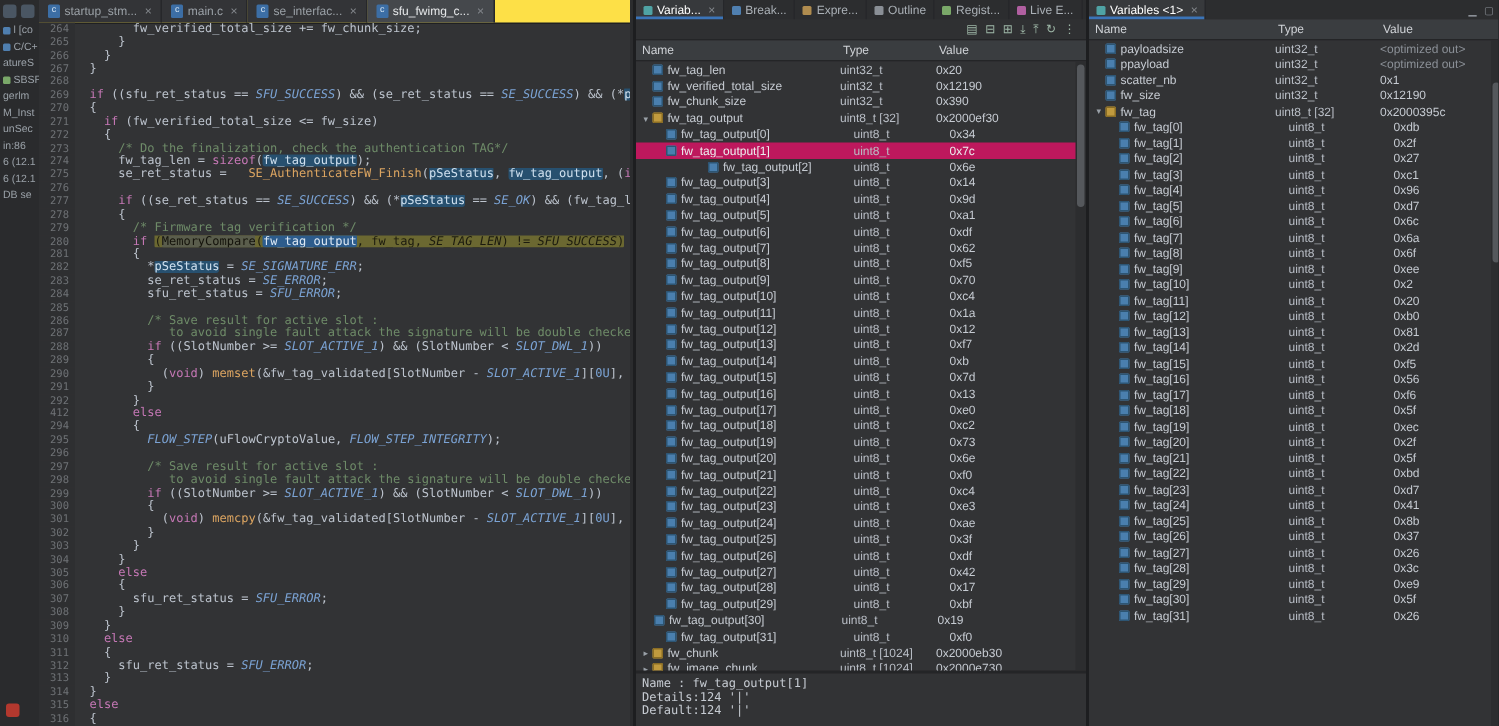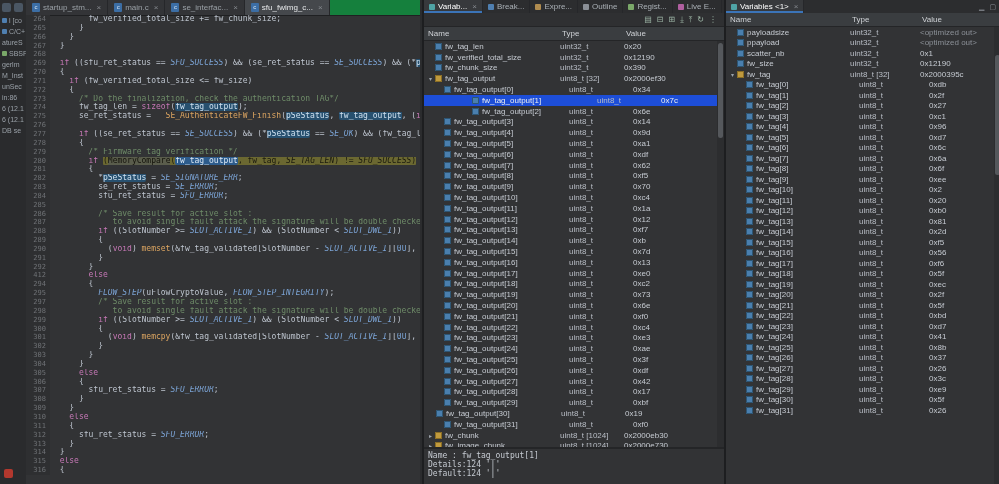--- a/index.html
+++ b/index.html
@@ -12,21 +12,21 @@
   .strip-icons{display:flex;gap:3px;padding:3px 2px;}
   .strip-icon{width:9px;height:9px;background:#4a5663;border-radius:2px;}
   .strip-item{display:flex;align-items:center;height:11px;padding-left:2px;
               font-size:7px;color:#9aa1a8;white-space:nowrap;overflow:hidden;}
   .strip-dot{width:5px;height:5px;border-radius:1px;margin-right:2px;flex:0 0 5px;}
   #strip-error{position:absolute;left:4px;bottom:6px;width:9px;height:9px;
                background:#b3382e;border-radius:2px;}
 
   
   #editor{position:absolute;left:26px;top:0;width:394px;height:484px;background:#323335;}
-  #etabs{height:15px;background:#15803d;display:flex;border-bottom:1px solid #1f2022;}
+  #etabs{height:15px;background:#fde047;display:flex;border-bottom:1px solid #1f2022;}
   .etab{display:flex;align-items:center;gap:3px;padding:0 6px;font-size:8px;color:#9aa0a6;
         background:#333437;border-right:1px solid #26272a;white-space:nowrap;}
   .etab.active{background:#45484c;color:#e6e8ea;}
   .ficon{width:8px;height:9px;background:#3c6ea5;color:#d6e5f3;font-size:6px;line-height:9px;
          text-align:center;border-radius:1px;flex:0 0 8px;}
   .etab .x{color:#808archive58;}
   .etab .x{color:#85898e;font-size:8px;margin-left:2px;}
   #code-lines{position:absolute;top:15px;left:0;right:0;bottom:0;overflow:hidden;}
   .code-line{display:flex;height:8.85px;line-height:8.85px;white-space:pre;
              font-family:"DejaVu Sans Mono",monospace;font-size:8px;}
@@ -57,21 +57,21 @@
              color:#8a8f96;font-size:7px;}
   .vtoolbar{height:13px;display:flex;justify-content:flex-end;align-items:center;gap:5px;
             padding:0 7px;background:#2f3032;border-bottom:1px solid #242527;flex:0 0 13px;}
   .tool-icon{color:#9fb8a8;font-size:8px;line-height:12px;}
   .vhead{height:13px;display:flex;align-items:center;background:#3a3d40;
          border-bottom:1px solid #242527;color:#cfd2d6;font-size:8px;flex:0 0 13px;}
   .vbody{flex:1;overflow:hidden;position:relative;}
   .vrow{display:flex;align-items:center;font-size:8px;color:#c6cbd2;}
   .vp1 .vrow{height:10.8px;}
   .vp2 .vrow{height:10.5px;}
-  .vrow.sel{background:#1d4ed8;color:#eceef0;padding-left:28px;}
+  .vrow.sel{background:#be185d;color:#eceef0;}
   .vname{display:flex;align-items:center;overflow:hidden;white-space:nowrap;}
   .vtype{overflow:hidden;white-space:nowrap;color:#b9bec6;}
   .vvalue{flex:1;overflow:hidden;white-space:nowrap;}
   .vvalue.dim{color:#8b9097;}
   .vp1 .vname,.vp1 .hname{flex:0 0 134px;}
   .vp1 .vtype,.vp1 .htype{flex:0 0 64px;}
   .vp2 .vname,.vp2 .hname{flex:0 0 122px;}
   .vp2 .vtype,.vp2 .htype{flex:0 0 70px;}
   .hname{padding-left:4px;}
   .expander{flex:0 0 9px;width:9px;text-align:center;color:#9aa1a8;font-size:6px;}
@@ -186,20 +186,21 @@
         <div class="code-line"><span class="ln">286</span><span class="lc"><span class="cm">          /* Save result for active slot :</span></span></div>
         <div class="code-line"><span class="ln">287</span><span class="lc"><span class="cm">             to avoid single fault attack the signature will be double checked befor</span></span></div>
         <div class="code-line"><span class="ln">288</span><span class="lc">          <span class="kw">if</span> ((SlotNumber &gt;= <span class="cn">SLOT_ACTIVE_1</span>) &amp;&amp; (SlotNumber &lt; <span class="cn">SLOT_DWL_1</span>))</span></div>
         <div class="code-line"><span class="ln">289</span><span class="lc">          {</span></div>
         <div class="code-line"><span class="ln">290</span><span class="lc">            (<span class="kw">void</span>) <span class="fn">memset</span>(&amp;fw_tag_validated[SlotNumber - <span class="cn">SLOT_ACTIVE_1</span>][<span class="num">0U</span>], , S</span></div>
         <div class="code-line"><span class="ln">291</span><span class="lc">          }</span></div>
         <div class="code-line"><span class="ln">292</span><span class="lc">        }</span></div>
         <div class="code-line"><span class="ln">412</span><span class="lc">        <span class="kw">else</span></span></div>
         <div class="code-line"><span class="ln">294</span><span class="lc">        {</span></div>
         <div class="code-line"><span class="ln">295</span><span class="lc">          <span class="cn">FLOW_STEP</span>(uFlowCryptoValue, <span class="cn">FLOW_STEP_INTEGRITY</span>);</span></div>
+        <div class="code-line"><span class="ln">296</span><span class="lc"></span></div>
         <div class="code-line"><span class="ln">297</span><span class="lc"><span class="cm">          /* Save result for active slot :</span></span></div>
         <div class="code-line"><span class="ln">298</span><span class="lc"><span class="cm">             to avoid single fault attack the signature will be double checked befor</span></span></div>
         <div class="code-line"><span class="ln">299</span><span class="lc">          <span class="kw">if</span> ((SlotNumber &gt;= <span class="cn">SLOT_ACTIVE_1</span>) &amp;&amp; (SlotNumber &lt; <span class="cn">SLOT_DWL_1</span>))</span></div>
         <div class="code-line"><span class="ln">300</span><span class="lc">          {</span></div>
         <div class="code-line"><span class="ln">301</span><span class="lc">            (<span class="kw">void</span>) <span class="fn">memcpy</span>(&amp;fw_tag_validated[SlotNumber - <span class="cn">SLOT_ACTIVE_1</span>][<span class="num">0U</span>], fw_tag_</span></div>
         <div class="code-line"><span class="ln">302</span><span class="lc">          }</span></div>
         <div class="code-line"><span class="ln">303</span><span class="lc">        }</span></div>
         <div class="code-line"><span class="ln">304</span><span class="lc">      }</span></div>
         <div class="code-line"><span class="ln">305</span><span class="lc">      <span class="kw">else</span></span></div>
         <div class="code-line"><span class="ln">306</span><span class="lc">      {</span></div>

